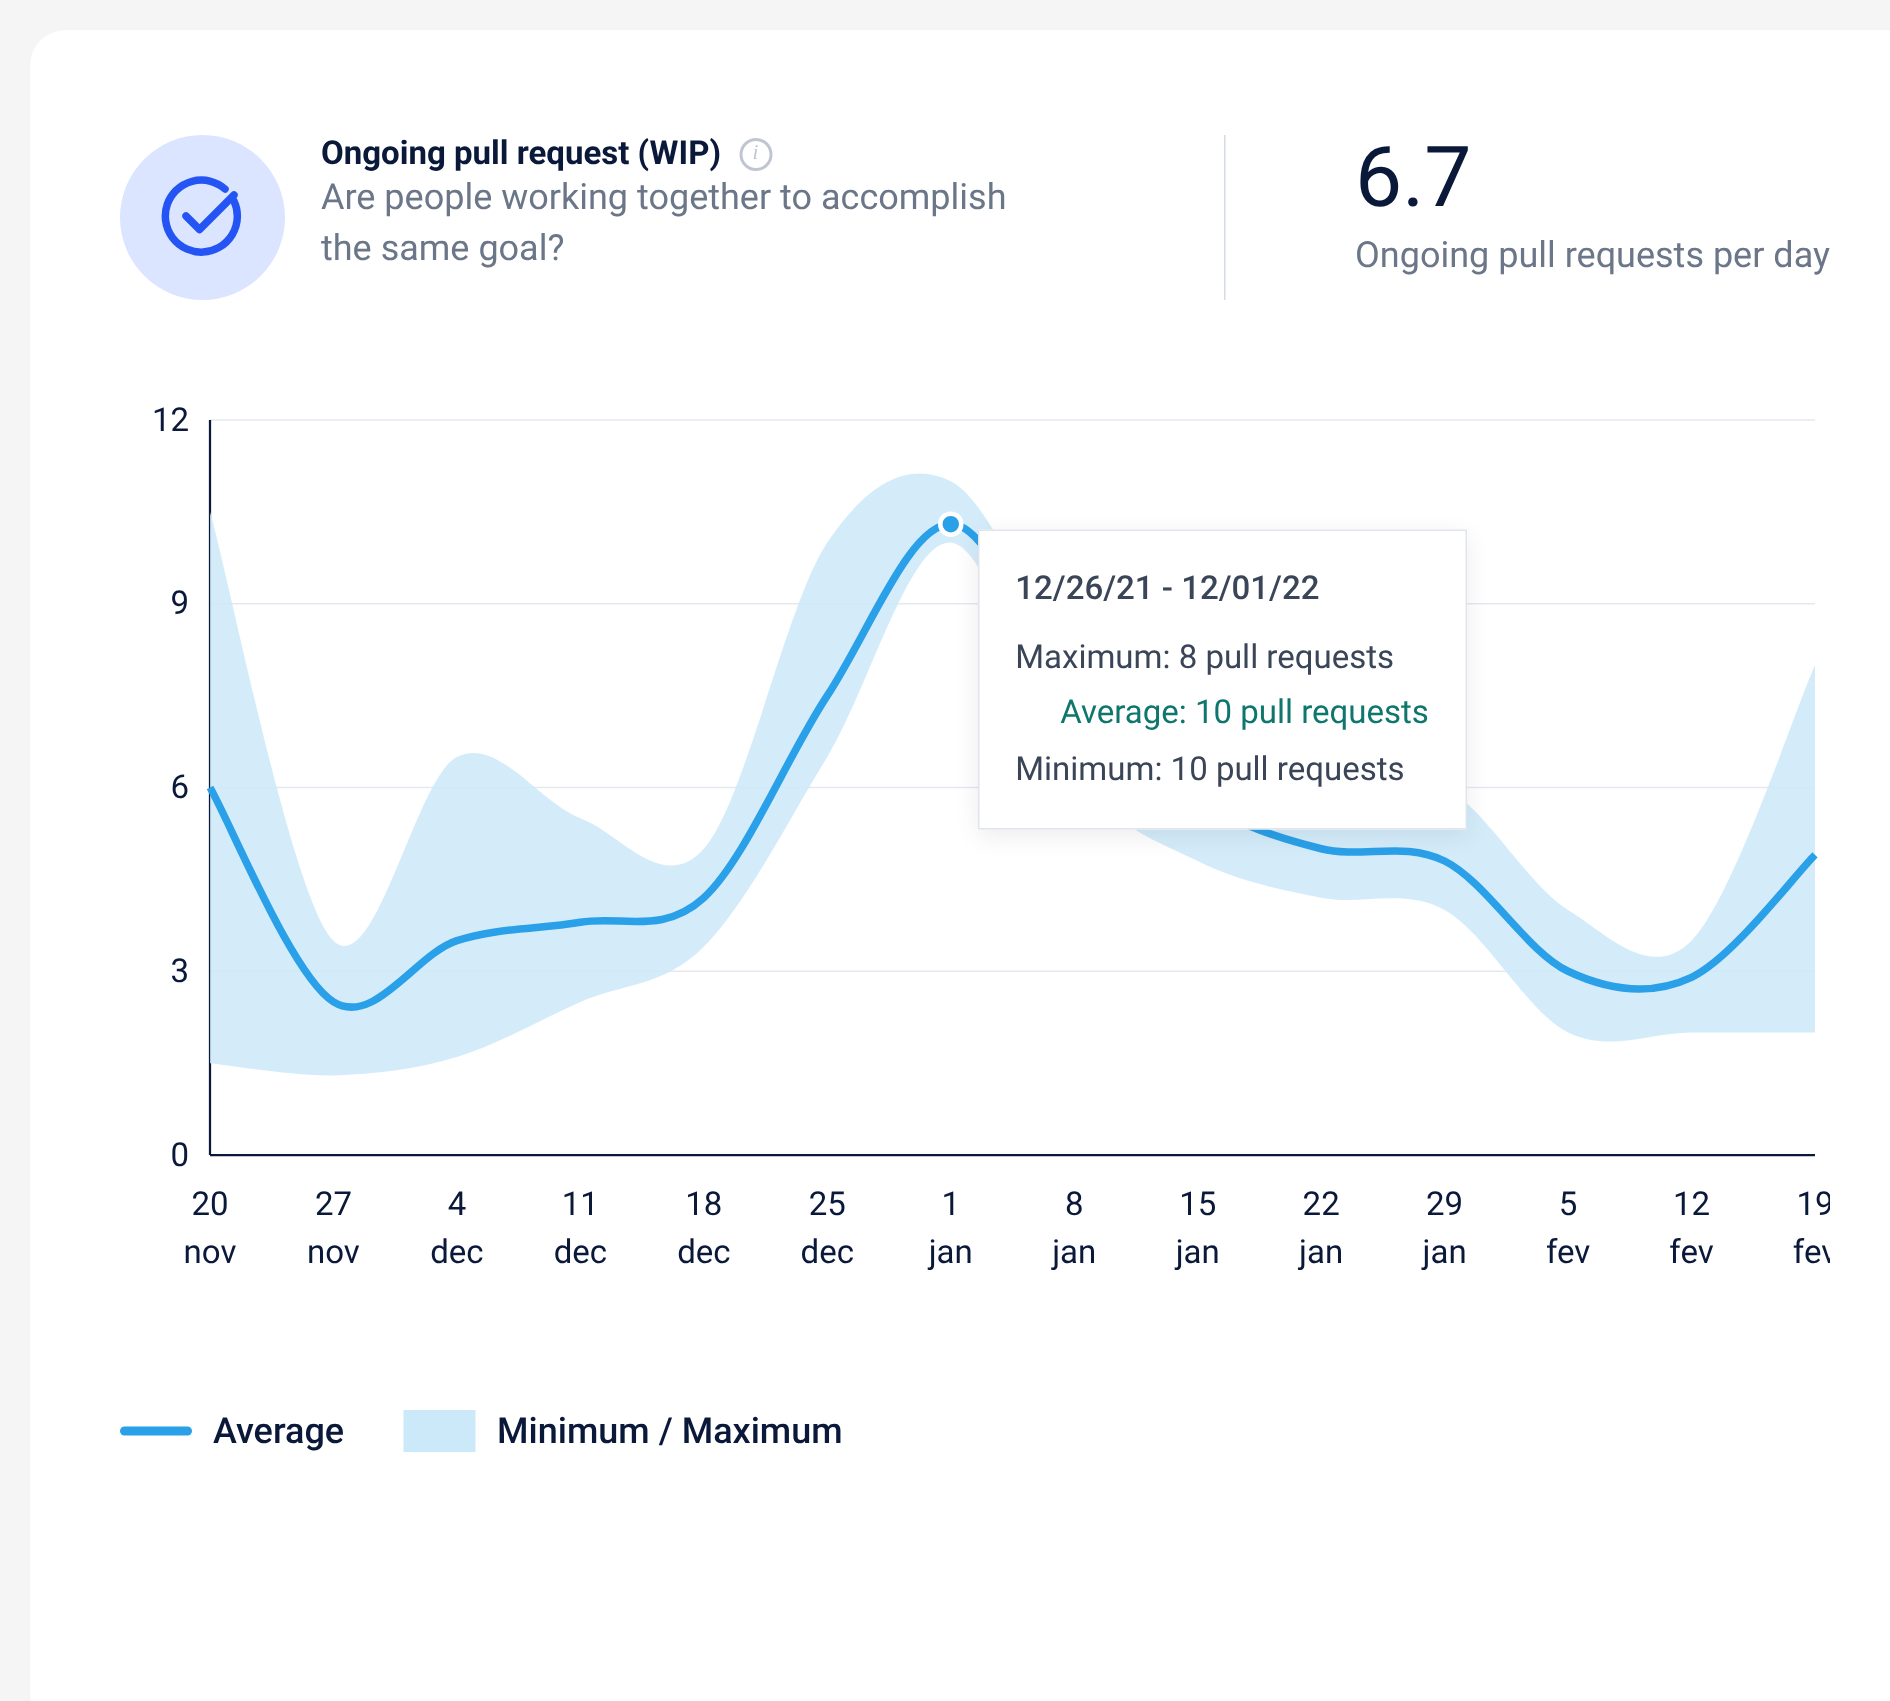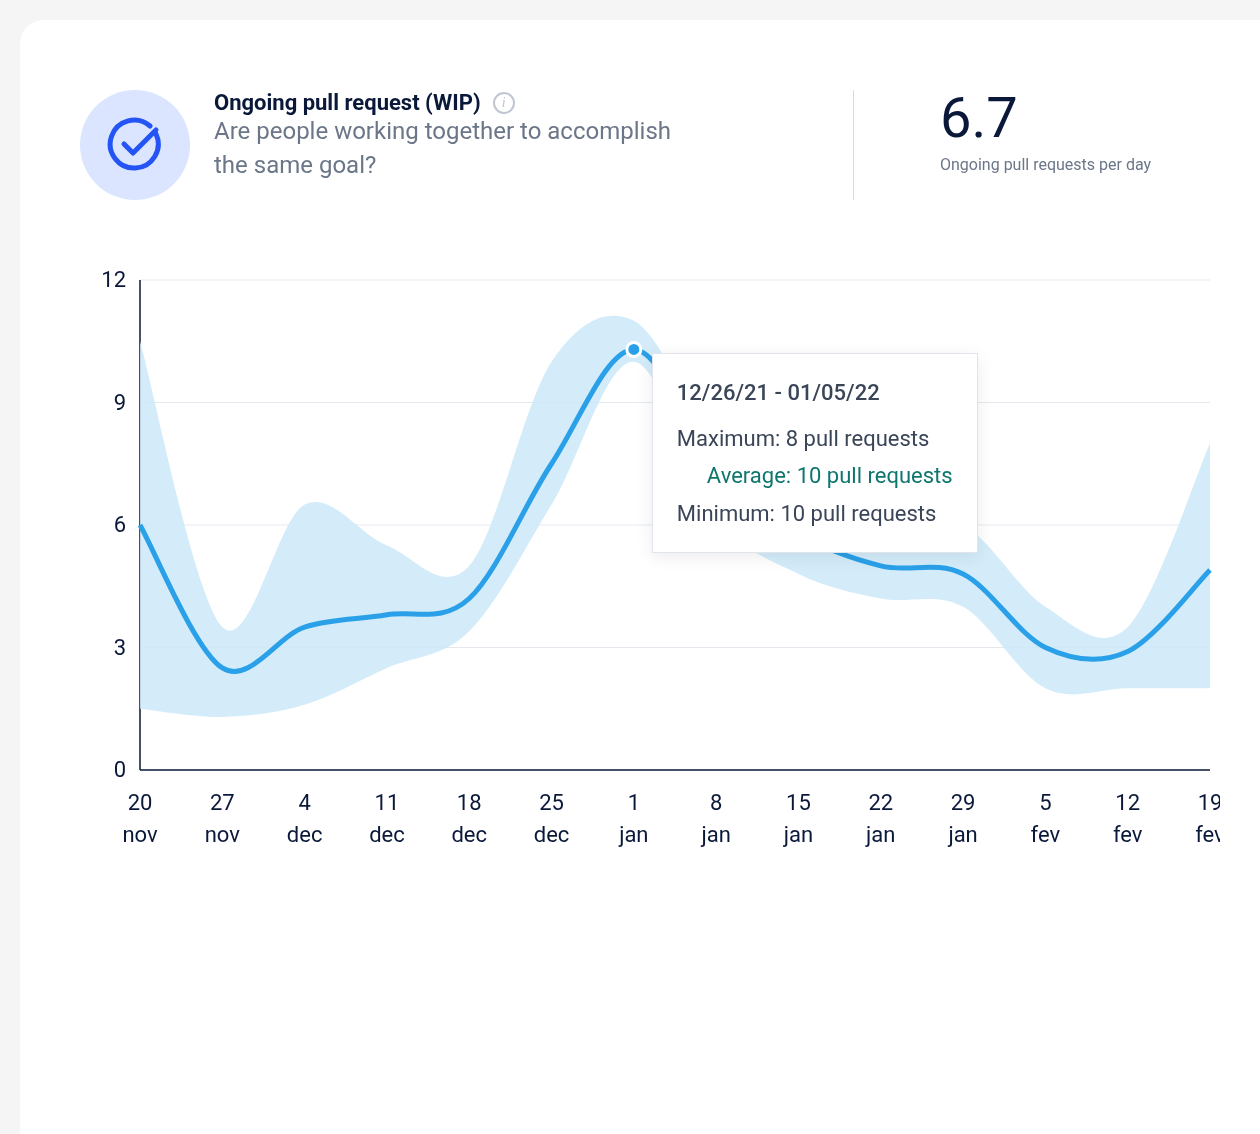--- a/index.html
+++ b/index.html
@@ -78,21 +78,21 @@
     min-width: 280px;
     margin-left: 36px;
   }
   .metric-value {
     font-size: 56px;
     font-weight: 400;
     color: #0a1839;
     line-height: 1;
   }
   .metric-label {
-    font-size: 16px;
+    font-size: 24px;
     color: #6b7688;
     margin-top: 8px;
     line-height: 1.4;
   }
   .chart-wrap {
     position: relative;
     width: 100%;
     height: 640px;
   }
   .chart-svg {
@@ -244,21 +244,31 @@
           <text x="965.3846153846154" y="550" class="x-tick">5</text>
           <text x="965.3846153846154" y="582" class="x-tick">fev</text>
           <text x="1047.6923076923076" y="550" class="x-tick">12</text>
           <text x="1047.6923076923076" y="582" class="x-tick">fev</text>
           <text x="1130" y="550" class="x-tick">19</text>
           <text x="1130" y="582" class="x-tick">fev</text>
         </g>
     </svg>
 
     <div class="tooltip" id="tooltip" style="left: 571.846px; top: 93.4167px;">
-      <div class="tt-date">12/26/21 - 01/05/22</div>
+      <div class="tt-date">12/26/21 - 12/01/22</div>
       <div>Maximum: 8 pull requests</div>
       <div class="tt-avg">Average: 10 pull requests</div>
       <div>Minimum: 10 pull requests</div>
     </div>
   </div>
 
+  <div class="legend">
+    <div class="legend-item">
+      <span class="legend-line"></span>
+      <span>Average</span>
+    </div>
+    <div class="legend-item">
+      <span class="legend-area"></span>
+      <span>Minimum / Maximum</span>
+    </div>
+  </div>
 
 </div>
 
 </body></html>

